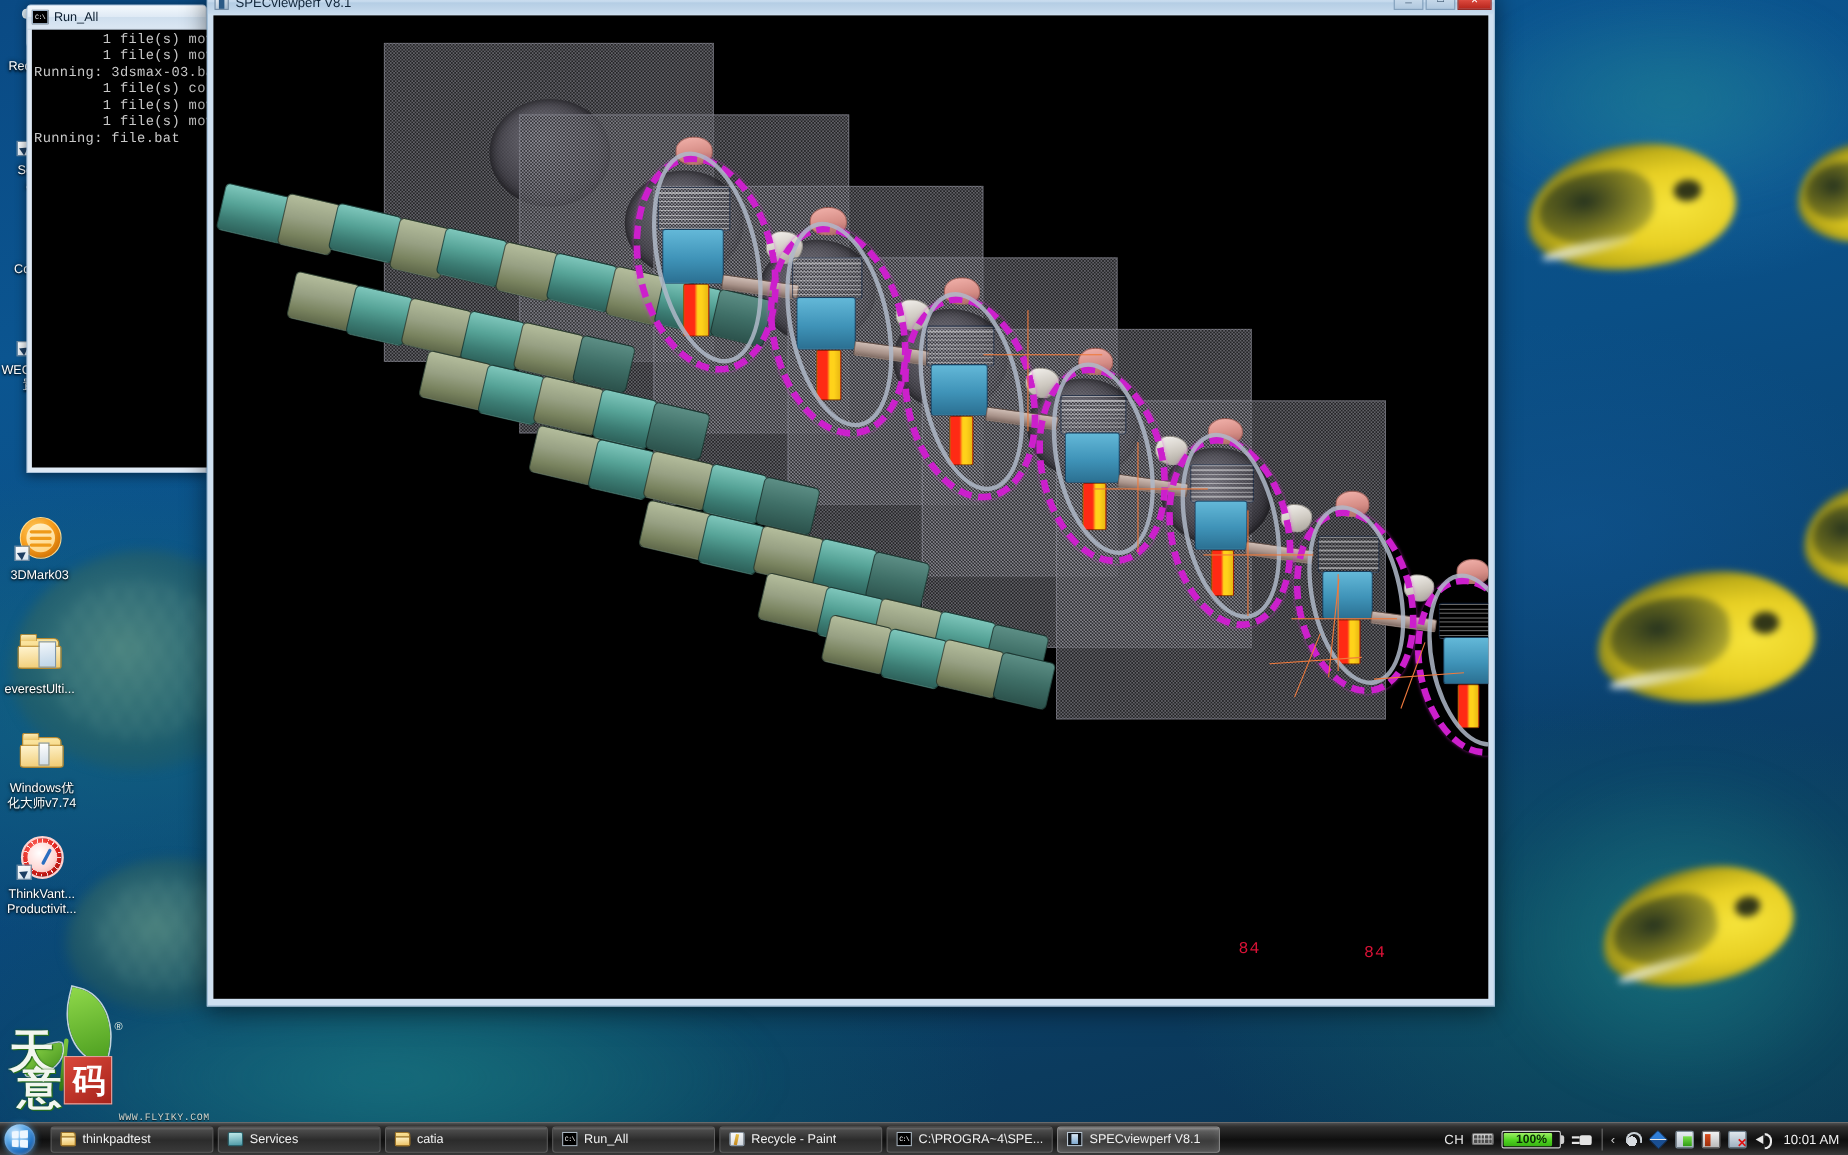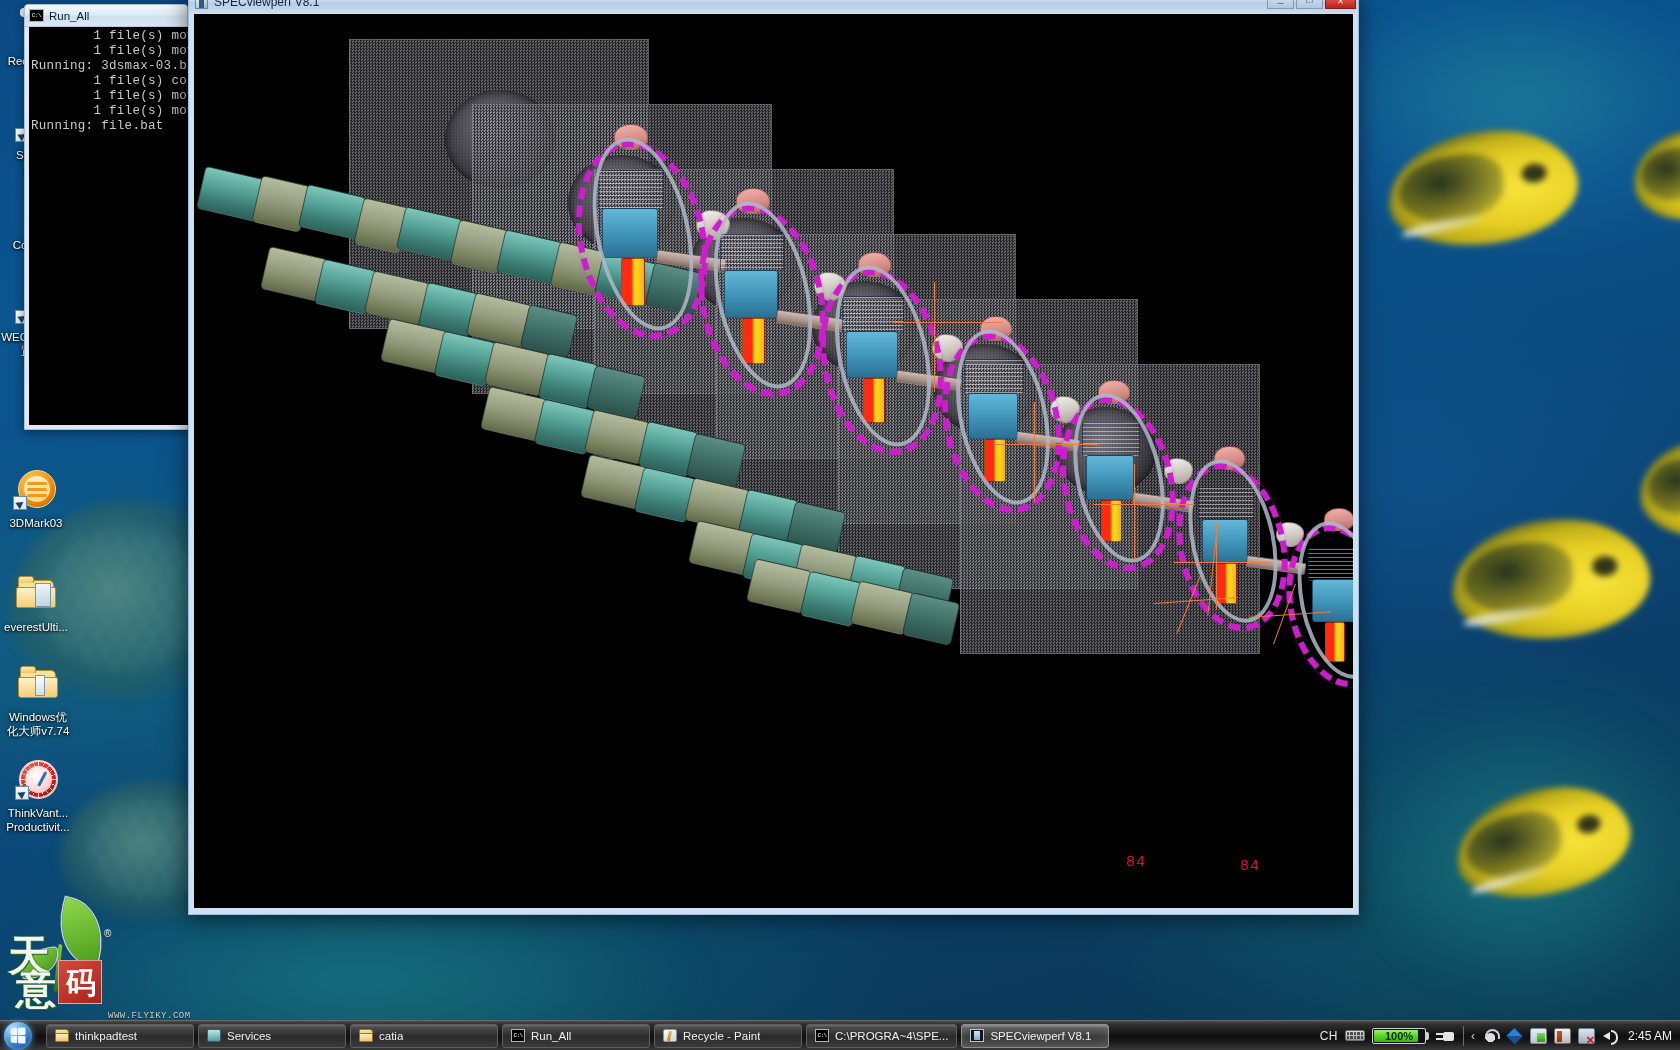--- a/index.html
+++ b/index.html
@@ -955,15 +955,15 @@
     <span id="tray-divider"></span>
     <span id="chev">‹</span>
 
     <span class="trayico ti-net"></span>
     <span class="trayico ti-blue"></span>
     <span class="trayico ti-green"></span>
     <span class="trayico ti-batt"></span>
     <span class="trayico ti-netx"></span>
     <span class="trayico ti-vol"></span>
 
-    <span id="clock">2:45 AM</span>
+    <span id="clock">10:01 AM</span>
   </div>
 </div>
 
 </body></html>

